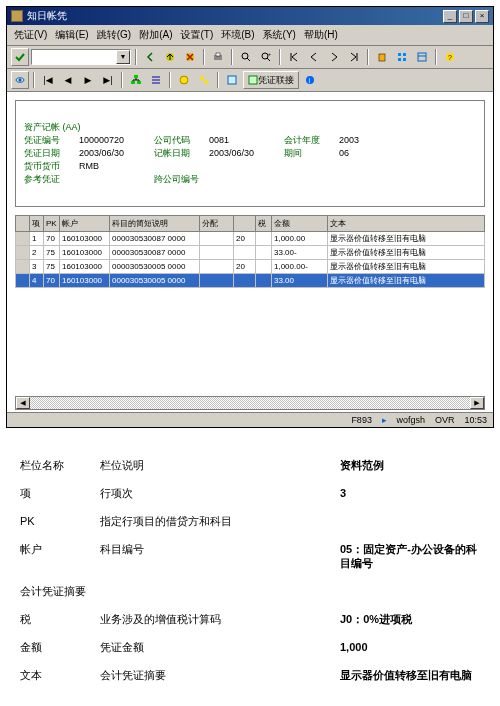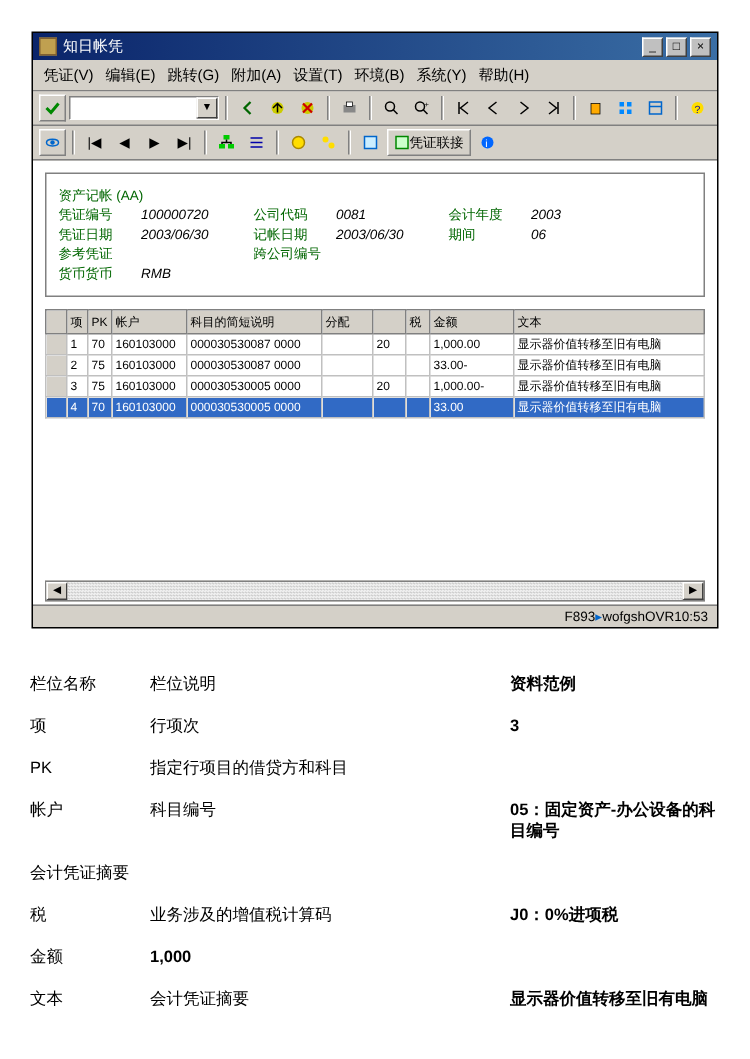--- a/index.html
+++ b/index.html
@@ -1,54 +1,54 @@
 <!DOCTYPE html>
 <html><head>
 <meta charset="utf-8">
 <style>
   * { box-sizing: border-box; margin: 0; padding: 0; }
   body { font-family: "Microsoft YaHei", SimSun, sans-serif; font-size: 10px; background: #fff; width: 500px; }
   
-  .screenshot { border: 1px solid #000; background: #fff; margin: 21px; }
+  .screenshot { border: 1px solid #000; background: #fff; margin: 6px; }
   
   .titlebar { background: linear-gradient(to right, #0a246a, #3a6ea5); color: #fff; height: 18px; display: flex; align-items: center; padding: 0 4px; justify-content: space-between; }
   .titlebar-left { display: flex; align-items: center; gap: 4px; font-size: 10px; }
   .titlebar-icon { width: 12px; height: 12px; background: #c0a050; border: 1px solid #806030; }
   .titlebar-btns { display: flex; gap: 2px; }
   .titlebar-btn { width: 14px; height: 13px; background: #c0c0c0; border: 1px solid #fff; border-right-color: #404040; border-bottom-color: #404040; font-size: 8px; line-height: 10px; text-align: center; color: #000; }
   
   .menubar { background: #d4d0c8; display: flex; gap: 2px; padding: 2px 4px; font-size: 10px; color: #000; border-bottom: 1px solid #808080; }
   .menubar span { padding: 1px 3px; }
   
   .toolbar { background: #d4d0c8; padding: 2px 4px; display: flex; align-items: center; gap: 2px; border-bottom: 1px solid #808080; flex-wrap: wrap; }
   .tb-btn { width: 18px; height: 18px; background: #d4d0c8; border: 1px solid #d4d0c8; display: flex; align-items: center; justify-content: center; font-size: 9px; }
   .tb-btn.bordered { border: 1px solid #fff; border-right-color: #808080; border-bottom-color: #808080; }
   .tb-sep { width: 2px; height: 16px; border-left: 1px solid #808080; border-right: 1px solid #fff; margin: 0 2px; }
   .tb-dropdown { height: 16px; width: 100px; background: #fff; border: 1px solid #808080; border-right-color: #fff; border-bottom-color: #fff; display: flex; align-items: center; }
   .tb-dropdown-arrow { width: 14px; height: 14px; background: #d4d0c8; border: 1px solid #fff; border-right-color: #404040; border-bottom-color: #404040; margin-left: auto; font-size: 7px; text-align: center; line-height: 12px; }
   
-  .header-panel { margin: 8px; border: 1px solid #808080; background: #fff; padding: 8px 8px; }
+  .header-panel { margin: 8px; border: 1px solid #808080; background: #fff; padding: 20px 8px; }
   .header-row { display: flex; font-size: 9px; line-height: 13px; }
   .header-label { color: #006600; width: 55px; }
-  .header-val { width: 75px; font-style: italic; }
+  .header-val { width: 75px; }
   
   .grid-wrap { margin: 0 8px 8px 8px; }
   .grid { width: 100%; border-collapse: collapse; font-size: 8px; background: #fff; table-layout: fixed; }
   .grid th { background: #d4d0c8; border: 1px solid #808080; padding: 2px; font-weight: normal; text-align: left; white-space: nowrap; overflow: hidden; }
   .grid td { border: 1px solid #c0c0c0; padding: 1px 2px; white-space: nowrap; overflow: hidden; text-overflow: clip; }
   .grid td.num { text-align: left; }
   .grid tr.sel td { background: #316ac5; color: #fff; }
   .rowhead { background: #d4d0c8; width: 14px; border: 1px solid #808080; }
   
   .whitespace { height: 100px; background: #fff; margin: 0 8px; }
   .scrollbar-h { height: 14px; background: #d4d0c8; margin: 0 8px 2px 8px; border: 1px solid #808080; display: flex; }
   .scroll-btn { width: 14px; height: 12px; background: #d4d0c8; border: 1px solid #fff; border-right-color: #404040; border-bottom-color: #404040; font-size: 7px; text-align: center; line-height: 10px; }
   .scroll-track { flex: 1; background: repeating-conic-gradient(#c0c0c0 0% 25%, #fff 0% 50%) 50% / 2px 2px; }
   
-  .statusbar { background: #d4d0c8; border-top: 1px solid #808080; font-size: 9px; padding: 2px 6px; text-align: right; display: flex; justify-content: flex-end; }
+  .statusbar { background: #d4d0c8; border-top: 1px solid #808080; font-size: 9px; padding: 2px 6px; text-align: right; display: flex; justify-content: flex-end; gap: 10px; }
   
   .doc-section { margin: 30px 20px 20px 20px; font-size: 11px; }
   .doc-row { display: flex; margin-bottom: 14px; line-height: 14px; }
   .doc-c1 { width: 80px; }
   .doc-c2 { flex: 1; }
   .doc-c3 { width: 140px; font-weight: bold; }
   
   svg { display: block; }
 </style>
 </head>
@@ -250,28 +250,28 @@
     </div>
     <div class="header-row">
       <span class="header-label">凭证日期</span>
         <span class="header-val">2003/06/30</span>
       <span class="header-label">记帐日期</span>
         <span class="header-val">2003/06/30</span>
       <span class="header-label">期间</span>
         <span class="header-val">06</span>
     </div>
     <div class="header-row">
+      <span class="header-label">货币货币</span>
+        <span class="header-val">RMB</span>
+    </div>
+    <div class="header-row">
       <span class="header-label">参考凭证</span>
         <span class="header-val"></span>
       <span class="header-label">跨公司编号</span>
         <span class="header-val"></span>
-    </div>
-    <div class="header-row">
-      <span class="header-label">货币货币</span>
-        <span class="header-val">RMB</span>
     </div>
   </div>
 
   <div class="grid-wrap">
     <table class="grid">
       <colgroup>
           <col style="width:14px">
           <col style="width:14px">
           <col style="width:16px">
           <col style="width:50px">
@@ -391,20 +391,21 @@
         <div class="doc-c1">会计凭证摘要</div>
     <div class="doc-c3"></div>
       </div>
       <div class="doc-row">
         <div class="doc-c1">税</div>
     <div class="doc-c2">业务涉及的增值税计算码</div>
     <div class="doc-c3">J0：0%进项税</div>
       </div>
       <div class="doc-row">
         <div class="doc-c1">金额</div>
+    <div class="doc-c2">凭证金额</div>
     <div class="doc-c3">1,000</div>
       </div>
       <div class="doc-row">
         <div class="doc-c1">文本</div>
     <div class="doc-c2">会计凭证摘要</div>
     <div class="doc-c3">显示器价值转移至旧有电脑</div>
       </div>
     </div>
 </div>
 

